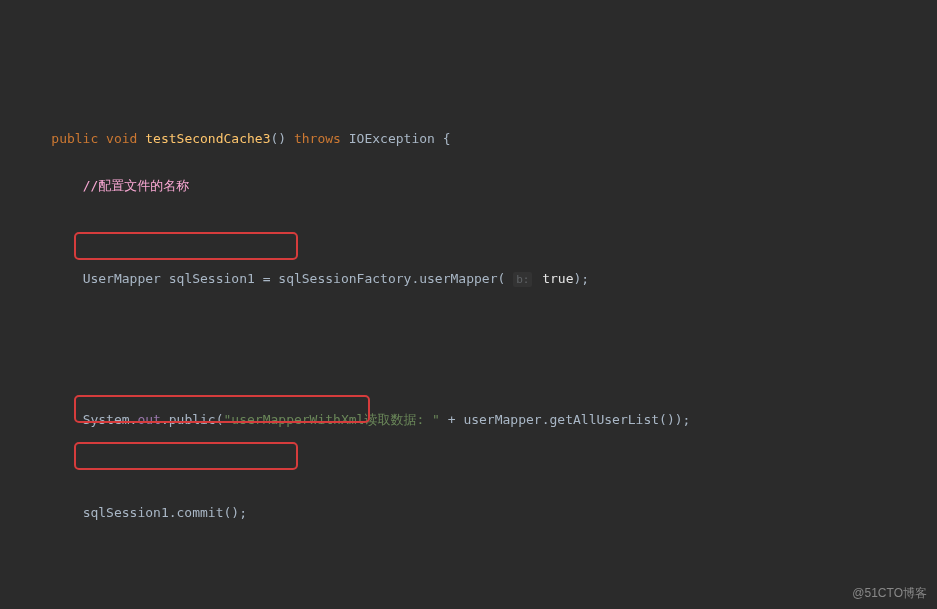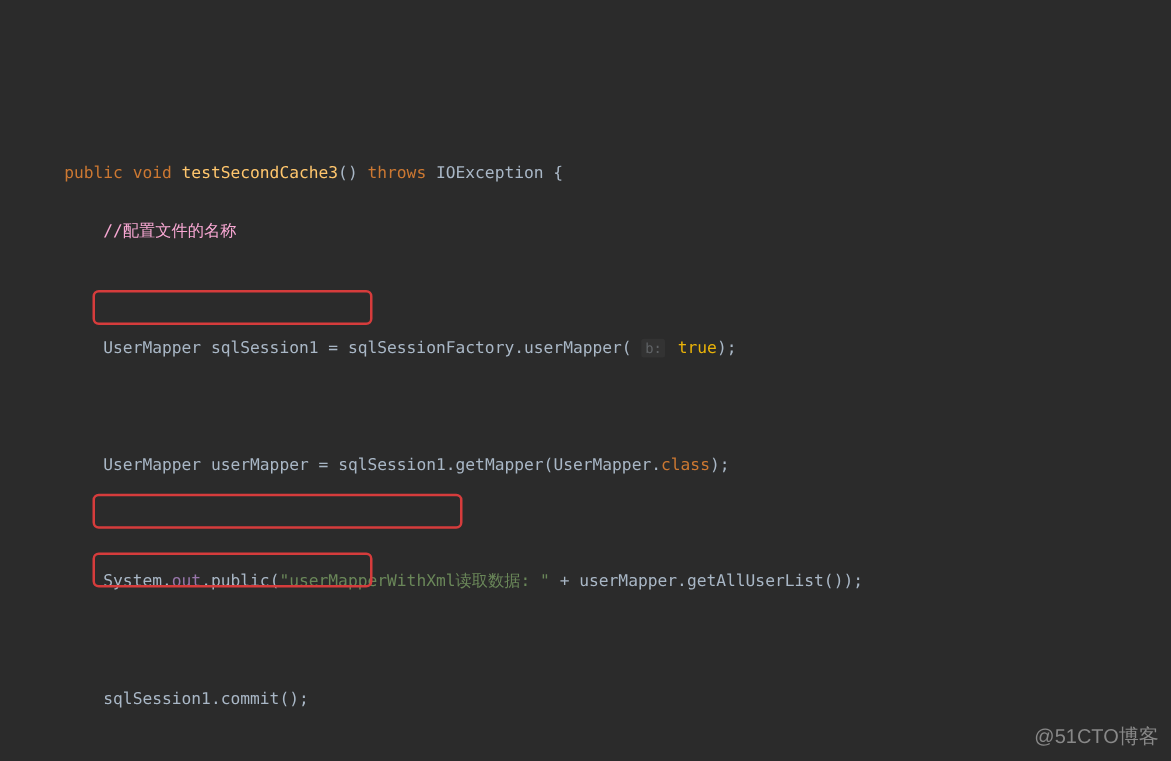--- a/index.html
+++ b/index.html
@@ -16,52 +16,51 @@
       position: relative;
       white-space: pre;
     }
     .kw { color: #cc7832; }
     .method { color: #ffc66d; }
     .comment { color: #f9a8d4; }
     .string { color: #6a8759; }
     .static { color: #9876aa; }
     .underline { text-decoration-line: underline; text-decoration-style: wavy; text-decoration-color: #808080; text-underline-offset: 3px; }
     .hint { color: #606366; background: #333333; padding: 1px 3px; border-radius: 2px; font-size: 11px; margin-right: 2px;}
-    .kw-true { color: #eab308; }
+    .kw-true { color: #e5e5e5; }
     .highlight-box {
       position: absolute;
       border: 2px solid #d63c3c;
       border-radius: 5px;
       background: transparent;
       pointer-events: none;
     }
     .watermark {
       position: absolute;
       bottom: 4px;
       right: 10px;
       color: #888;
       font-family: sans-serif;
-      font-size: 16px;
+      font-size: 12px;
       text-align: center;
     }
     .code-container { position: relative; }
     .line { display: block; }
   </style>
 </head>
 <body>
 
 
 
 <div class="code-container">
 <span class="line">    <span class="kw">public</span> <span class="kw">void</span> <span class="method">testSecondCache3</span><span>(</span><span>)</span> <span class="kw">throws</span> <span>IOException</span> <span>{</span></span>
 <span class="line">        <span class="comment">//配置文件的名称</span></span>
 <span class="line"> </span>
 <span class="line">        <span>UserMapper</span> <span>sqlSession1</span> <span>=</span> <span>sqlSessionFactory</span><span>.</span><span>userMapper</span><span>(</span> <span class="hint">b:</span> <span class="kw-true">true</span><span>)</span><span>;</span></span>
 <span class="line"> </span>
-<span class="line">        <span>UserMapper</span> <span>userMapper</span> <span>=</span> <span>sqlSession1</span><span>.</span><span>getMapper</span><span>(</span><span>UserMapper</span><span>.</span><span class="kw">class</span><span>)</span><span>;</span></span>
 <span class="line"> </span>
 <span class="line">        <span>System</span><span>.</span><span class="static">out</span><span>.</span><span>public</span><span>(</span><span class="string">"userMapperWithXml读取数据: "</span> <span>+</span> <span>userMapper</span><span>.</span><span>getAllUserList</span><span>(</span><span>)</span><span>)</span><span>;</span></span>
 <span class="line"> </span>
 <span class="line">        <span>sqlSession1</span><span>.</span><span>commit</span><span>(</span><span>)</span><span>;</span></span>
 
 
 
 
 
 

